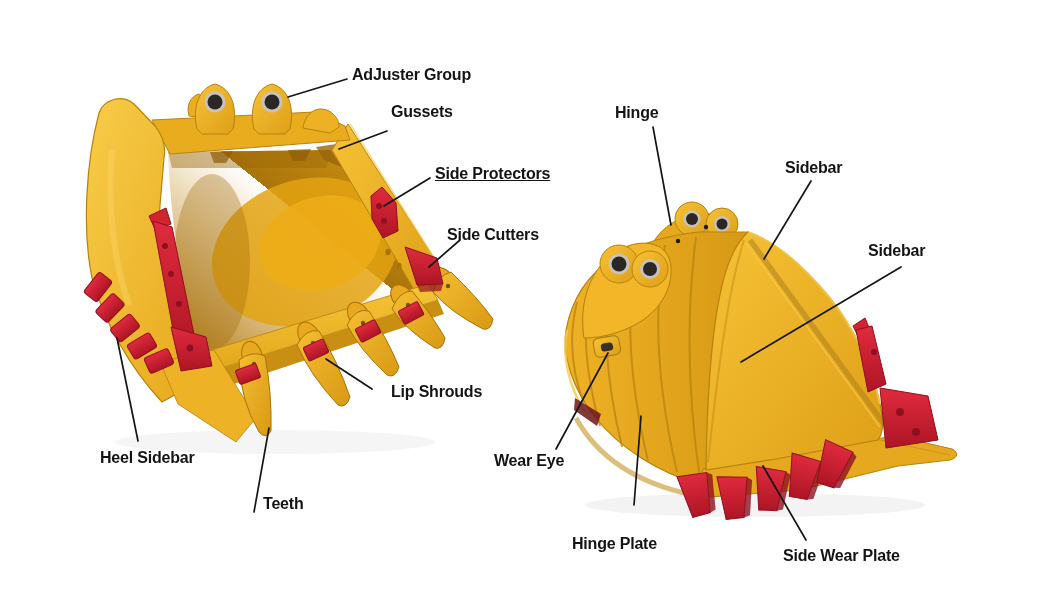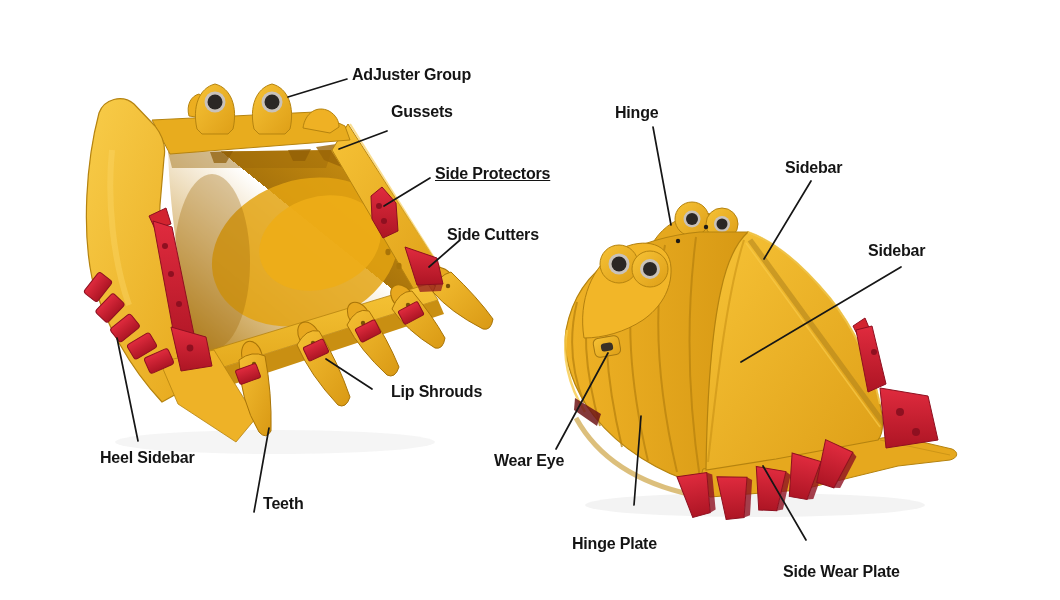--- a/index.html
+++ b/index.html
@@ -271,15 +271,15 @@
   <div class="label" style="left: 435px; top: 166px; text-decoration: underline;">Side Protectors</div>
   <div class="label" style="left: 447px; top: 216px; margin-top: 11px;">Side Cutters</div>
   <div class="label" style="left: 391px; top: 384px; text-align: center;">Lip Shrouds</div>
   <div class="label" style="left: 100px; top: 450px;">Heel Sidebar</div>
   <div class="label" style="left: 263px; top: 496px;">Teeth</div>
   <div class="label" style="left: 615px; top: 105px;">Hinge</div>
   <div class="label" style="left: 785px; top: 160px;">Sidebar</div>
   <div class="label" style="left: 868px; top: 243px;">Sidebar</div>
   <div class="label" style="left: 494px; top: 453px;">Wear Eye</div>
   <div class="label" style="left: 572px; top: 536px;">Hinge Plate</div>
-  <div class="label" style="left: 783px; top: 548px; margin-top: 16px;">Side Wear Plate</div>
+  <div class="label" style="left: 783px; top: 548px;">Side Wear Plate</div>
 
 </div>
 
 </body></html>

